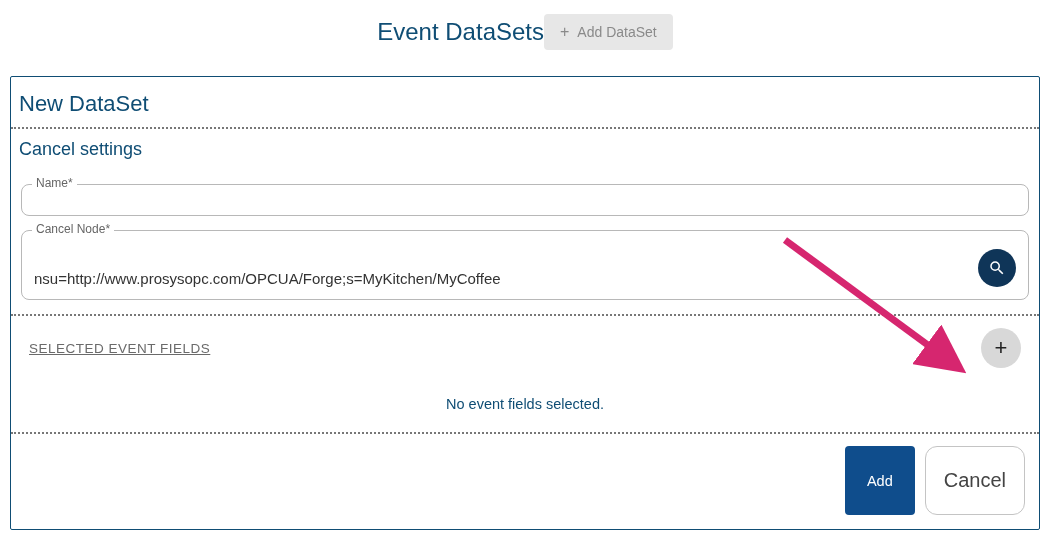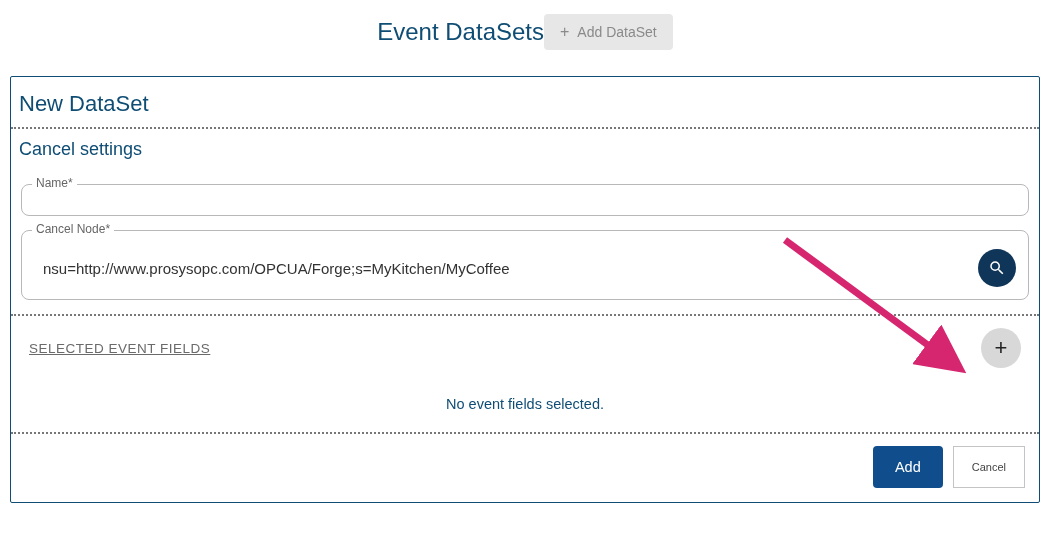--- a/index.html
+++ b/index.html
@@ -89,23 +89,22 @@
   .field-input {
     border: none;
     outline: none;
     width: 100%;
     font-size: 15px;
     color: #333;
     background: transparent;
   }
   .field-row {
     display: flex;
-    align-items: center;
+    align-items: flex-end;
     gap: 10px;
-    margin-left: 9px;
   }
   .field-row .field-input {
     flex: 1;
   }
   .search-btn {
     width: 38px;
     height: 38px;
     border-radius: 50%;
     background: #0f3558;
     border: none;
@@ -165,23 +164,23 @@
     border: none;
     border-radius: 4px;
     padding: 10px 22px;
     font-size: 14.5px;
     cursor: pointer;
   }
   .btn-secondary {
     background: #fff;
     color: #444;
     border: 1px solid #c4c4c4;
-    border-radius: 0;
-    padding: 14px 18px;
-    font-size: 11px;
+    border-radius: 12px;
+    padding: 22px 18px;
+    font-size: 20px;
     cursor: pointer;
   }
 
   .annotation-arrow {
     position: absolute;
     pointer-events: none;
     top: 225px;
     left: 770px;
     width: 220px;
     height: 180px;

